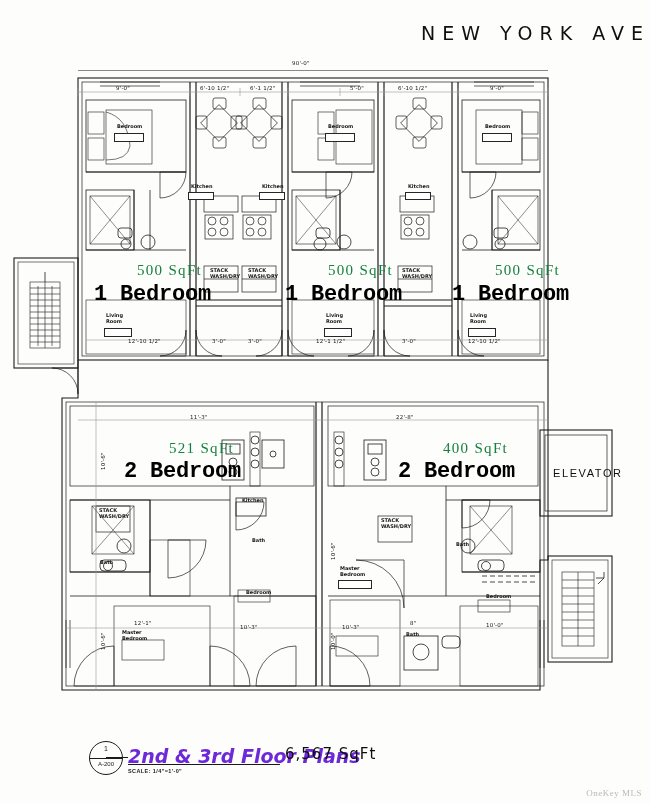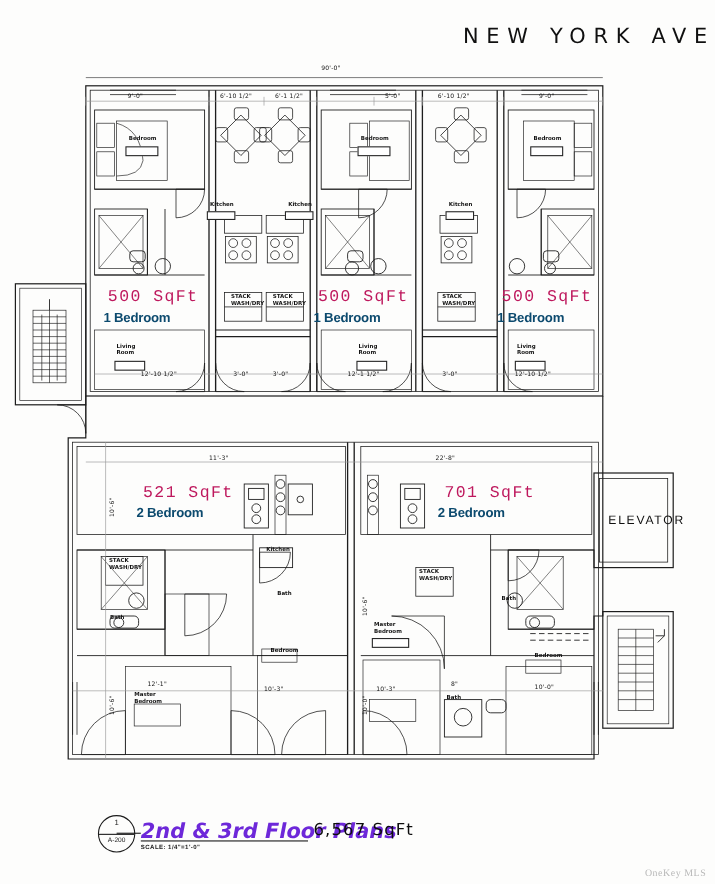--- a/index.html
+++ b/index.html
@@ -19,24 +19,24 @@
   .lt{background:#888;}
 
   
   .dim{position:absolute;font-family:"DejaVu Sans",sans-serif;font-size:5.5px;
        letter-spacing:.2px;color:#161616;white-space:nowrap;}
   .dimv{transform-origin:0 0;transform:rotate(-90deg);}
   .tag{position:absolute;font-family:"DejaVu Sans",sans-serif;font-size:5px;
        color:#141414;white-space:nowrap;line-height:1.12;font-weight:700;}
   .boxlabel{position:absolute;border:1px solid #262626;background:#fff;box-sizing:border-box;}
 
-  .unit-sf{position:absolute;font-family:Liberation Mono, monospace;font-size:15px;
-      letter-spacing:1.3px;color:#be185d;white-space:nowrap;}
-  .unit-br{position:absolute;font-family:Liberation Sans, sans-serif;font-size:12px;
-      font-weight:700;letter-spacing:-.2px;color:#0c4a6e;white-space:nowrap;}
+  .unit-sf{position:absolute;font-family:Liberation Serif, serif;font-size:15px;
+      letter-spacing:1.3px;color:#15803d;white-space:nowrap;margin-left:39px;}
+  .unit-br{position:absolute;font-family:Liberation Mono, monospace;font-size:22px;
+      font-weight:700;letter-spacing:-.2px;color:#000000;white-space:nowrap;}
 
   .elev-label{position:absolute;font-family:"Liberation Sans",sans-serif;
       font-size:11px;letter-spacing:1.6px;color:#101010;}
 
   
   .tb-bubble{position:absolute;width:34px;height:34px;border:1px solid #1c1c1c;
       border-radius:50%;box-sizing:border-box;}
   .tb-bubble .mid{position:absolute;left:0;right:0;top:16px;height:1px;background:#1c1c1c;}
   .tb-bubble .num{position:absolute;left:0;right:0;top:3px;text-align:center;font-size:7px;}
   .tb-bubble .sht{position:absolute;left:0;right:0;top:19px;text-align:center;font-size:6px;}
@@ -377,21 +377,21 @@
 
   <div class="unit-sf" style="left:289px;top:262px;">500 SqFt</div>
   <div class="unit-br" style="left:285px;top:282px;">1 Bedroom</div>
 
   <div class="unit-sf" style="left:456px;top:262px;">500 SqFt</div>
   <div class="unit-br" style="left:452px;top:282px;">1 Bedroom</div>
 
   <div class="unit-sf" style="left:130px;top:440px;">521 SqFt</div>
   <div class="unit-br" style="left:124px;top:459px;">2 Bedroom</div>
 
-  <div class="unit-sf" style="left:404px;top:440px;">701 SqFt</div>
+  <div class="unit-sf" style="left:404px;top:440px;">400 SqFt</div>
   <div class="unit-br" style="left:398px;top:459px;">2 Bedroom</div>
 
   <div class="tag" style="left:117px;top:124px;">Bedroom</div>
   <div class="boxlabel" style="left:114px;top:133px;width:30px;height:9px;"></div>
 
   <div class="tag" style="left:328px;top:124px;">Bedroom</div>
   <div class="boxlabel" style="left:325px;top:133px;width:30px;height:9px;"></div>
 
   <div class="tag" style="left:485px;top:124px;">Bedroom</div>
   <div class="boxlabel" style="left:482px;top:133px;width:30px;height:9px;"></div>

